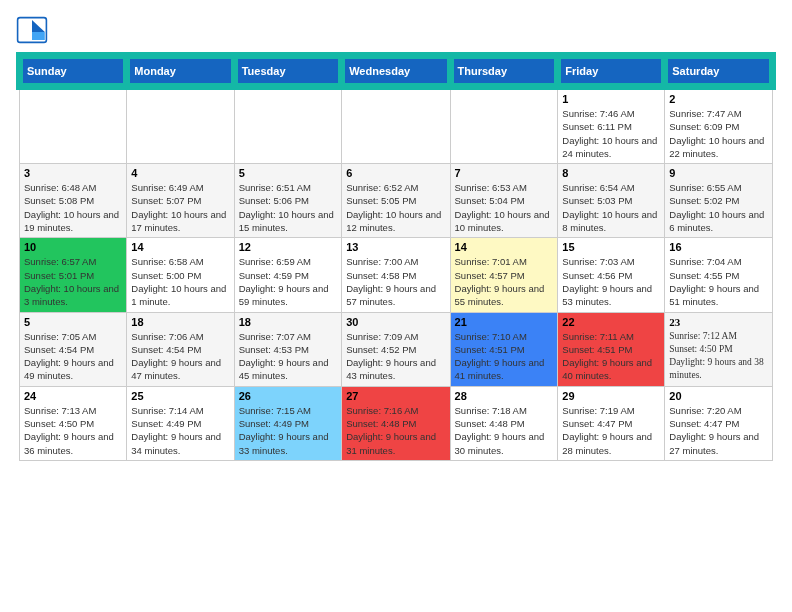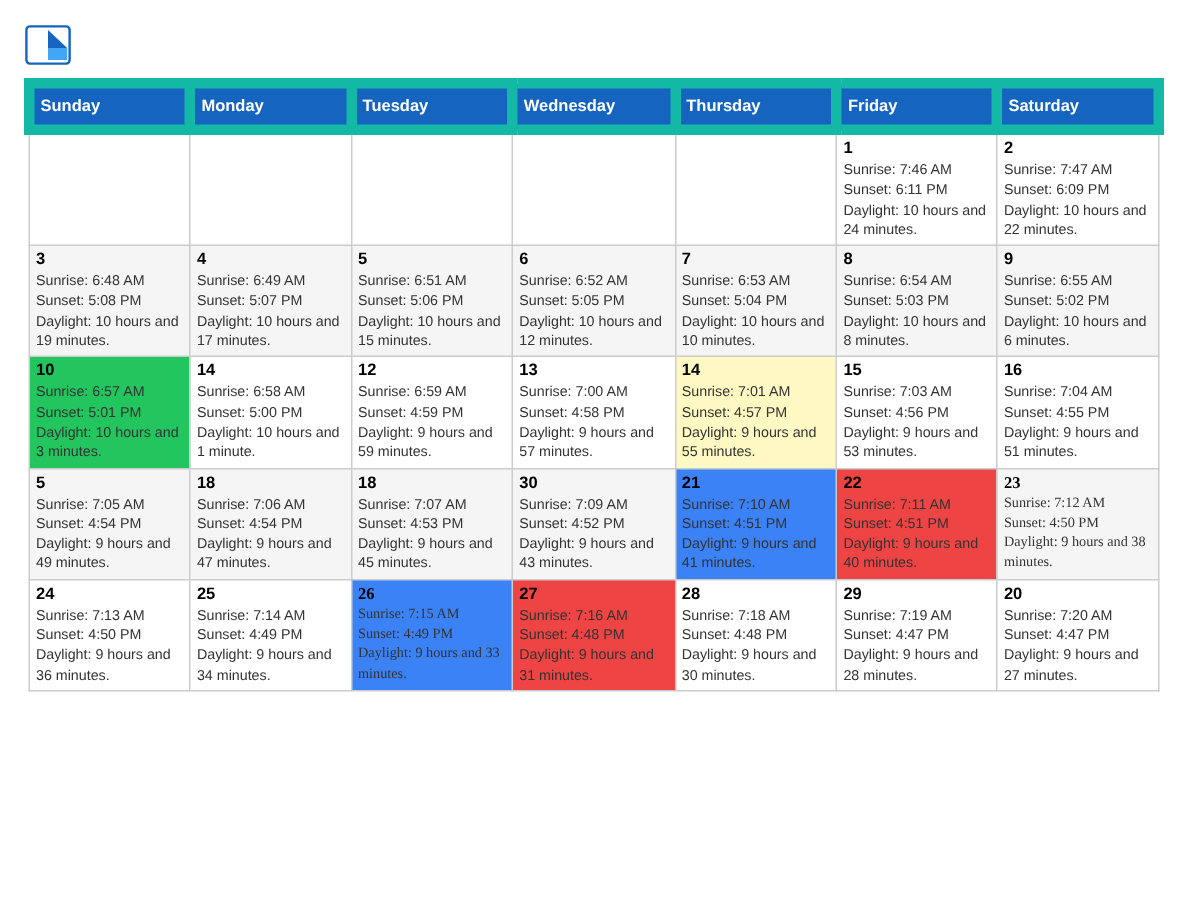--- a/index.html
+++ b/index.html
@@ -223,21 +223,21 @@
       </tr>
       <tr>
         <td style="background: rgb(255, 255, 255);">
           <div class="day-number">24</div>
           <div class="day-info">Sunrise: 7:13 AM<br>Sunset: 4:50 PM<br>Daylight: 9 hours and 36 minutes.</div>
         </td>
         <td style="background: rgb(255, 255, 255); margin-left: 16px;">
           <div class="day-number">25</div>
           <div class="day-info">Sunrise: 7:14 AM<br>Sunset: 4:49 PM<br>Daylight: 9 hours and 34 minutes.</div>
         </td>
-        <td style="background: #3b82f6; font-family: Liberation Serif, serif;">
+        <td style="background: #7dd3fc;">
           <div class="day-number">26</div>
           <div class="day-info">Sunrise: 7:15 AM<br>Sunset: 4:49 PM<br>Daylight: 9 hours and 33 minutes.</div>
         </td>
         <td style="background: #ef4444;">
           <div class="day-number">27</div>
           <div class="day-info">Sunrise: 7:16 AM<br>Sunset: 4:48 PM<br>Daylight: 9 hours and 31 minutes.</div>
         </td>
         <td style="background: rgb(255, 255, 255);">
           <div class="day-number">28</div>
           <div class="day-info">Sunrise: 7:18 AM<br>Sunset: 4:48 PM<br>Daylight: 9 hours and 30 minutes.</div>

